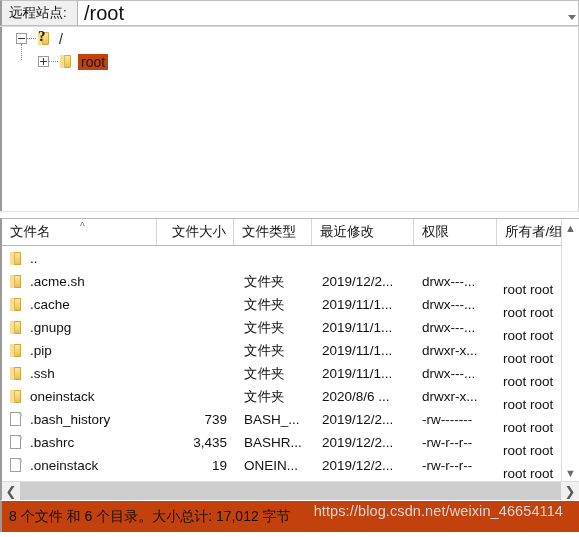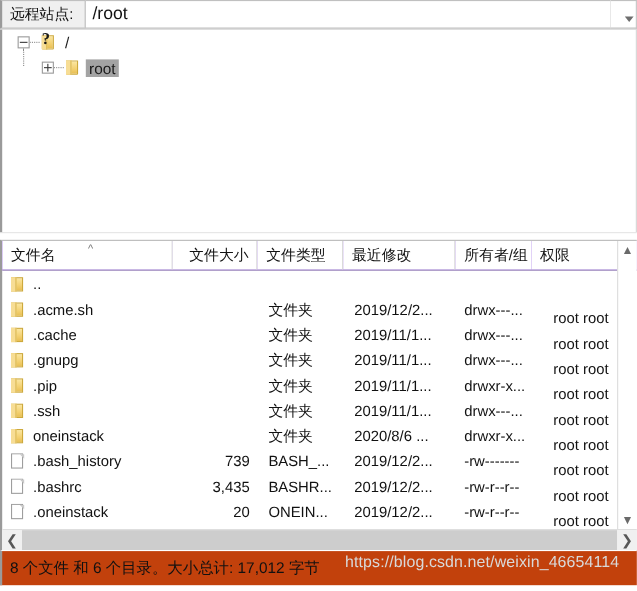--- a/index.html
+++ b/index.html
@@ -43,21 +43,21 @@
   .path-input {
     flex: 1;
     box-sizing: border-box;
     display: flex;
     align-items: center;
     padding-left: 6px;
     background: #ffffff;
     border: 1px solid #c0c0c0;
     border-left: none;
     border-right: none;
-    font-size: 16px;
+    font-size: 20px;
     color: #111;
   }
   .path-combo-arrow {
     width: 24px;
     box-sizing: border-box;
     position: relative;
     background: #ffffff;
     border: 1px solid #c0c0c0;
     border-left: none;
   }
@@ -163,21 +163,21 @@
     color: #1a1a1a;
     line-height: 15px;
     font-family: "Liberation Serif", serif;
   }
   .tree-label {
     font-size: 14px;
     color: #1a1a1a;
     padding: 0 3px;
   }
   .tree-label.sel {
-    background: #a3a3a3;
+    background: #c2410c;
   }
 
   
   .splitter {
     height: 6px;
     background: #ffffff;
     border-top: 1px solid #e3e3e3;
   }
 
   
@@ -437,25 +437,25 @@
     </div>
     <div class="th c-size">
       <span>文件大小</span>
     </div>
     <div class="th c-type">
       <span>文件类型</span>
     </div>
     <div class="th c-mod">
       <span>最近修改</span>
     </div>
+    <div class="th c-perm">
+      <span>权限</span>
+    </div>
     <div class="th c-own">
       <span>所有者/组</span>
-    </div>
-    <div class="th c-perm">
-      <span>权限</span>
     </div>
     <div class="th-scrollcorner"></div>
   </div>
 
   <div class="fl-body" id="rows-host">
       <div class="row">
         <div class="cell c-name">
           <div class="row-ico folder">
             <div class="back"></div>
             <div class="flap"></div>
@@ -581,21 +581,21 @@
         <div class="cell c-own">root root</div>
       </div>
       <div class="row">
         <div class="cell c-name">
           <div class="row-ico file">
             <div class="sheet"></div>
             <div class="corner"></div>
           </div>
           <span>.oneinstack</span>
         </div>
-        <div class="cell c-size">20</div>
+        <div class="cell c-size">19</div>
         <div class="cell c-type">ONEIN...</div>
         <div class="cell c-mod">2019/12/2...</div>
         <div class="cell c-perm">-rw-r--r--</div>
         <div class="cell c-own">root root</div>
       </div>
     </div>
 
   <div class="vscroll">
     <div class="vs-btn vs-up">
         <span>▲</span>

